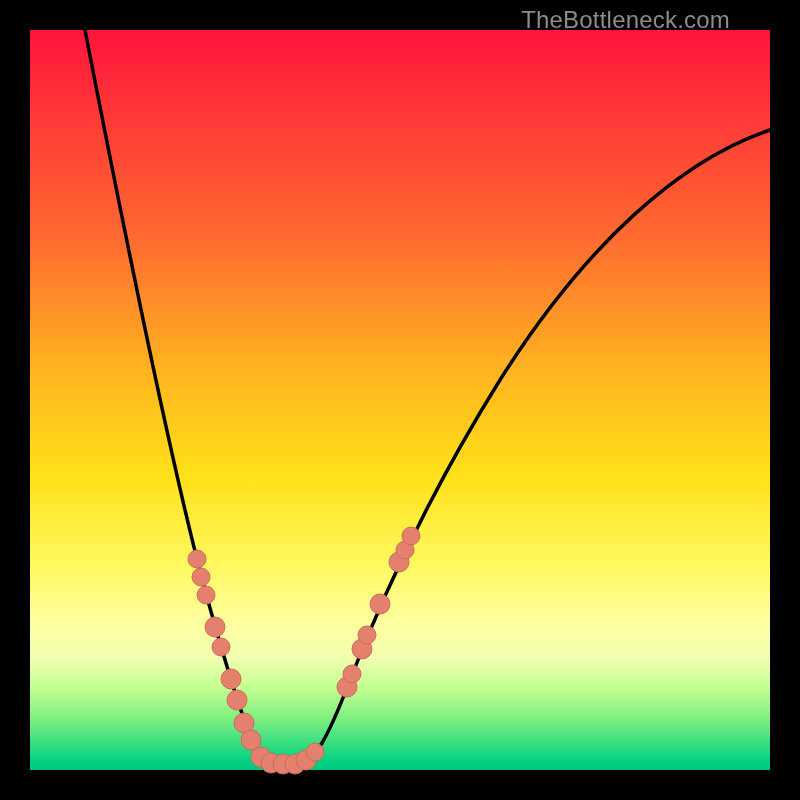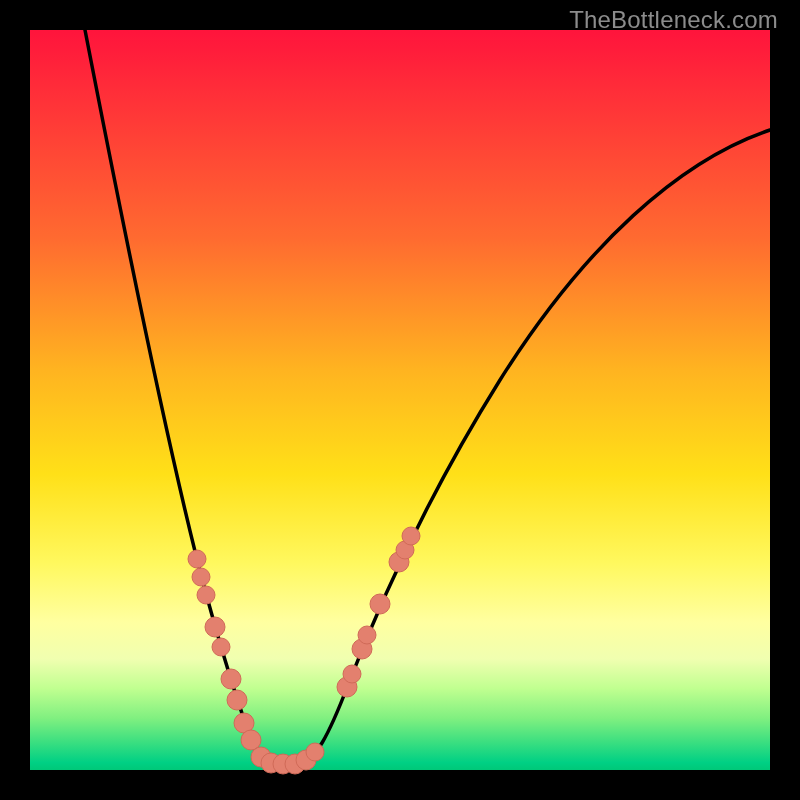--- a/index.html
+++ b/index.html
@@ -11,21 +11,20 @@
     background: #000;
     font-family: Arial, Helvetica, sans-serif;
   }
   .frame {
     position: absolute;
     left: 0;
     top: 0;
     width: 740px;
     height: 800px;
     background: #000;
-    padding-left: 48px;
   }
   .plot-area {
     position: absolute;
     left: 30px;
     top: 30px;
     width: 740px;
     height: 740px;
     
     background: linear-gradient(
       to bottom,

